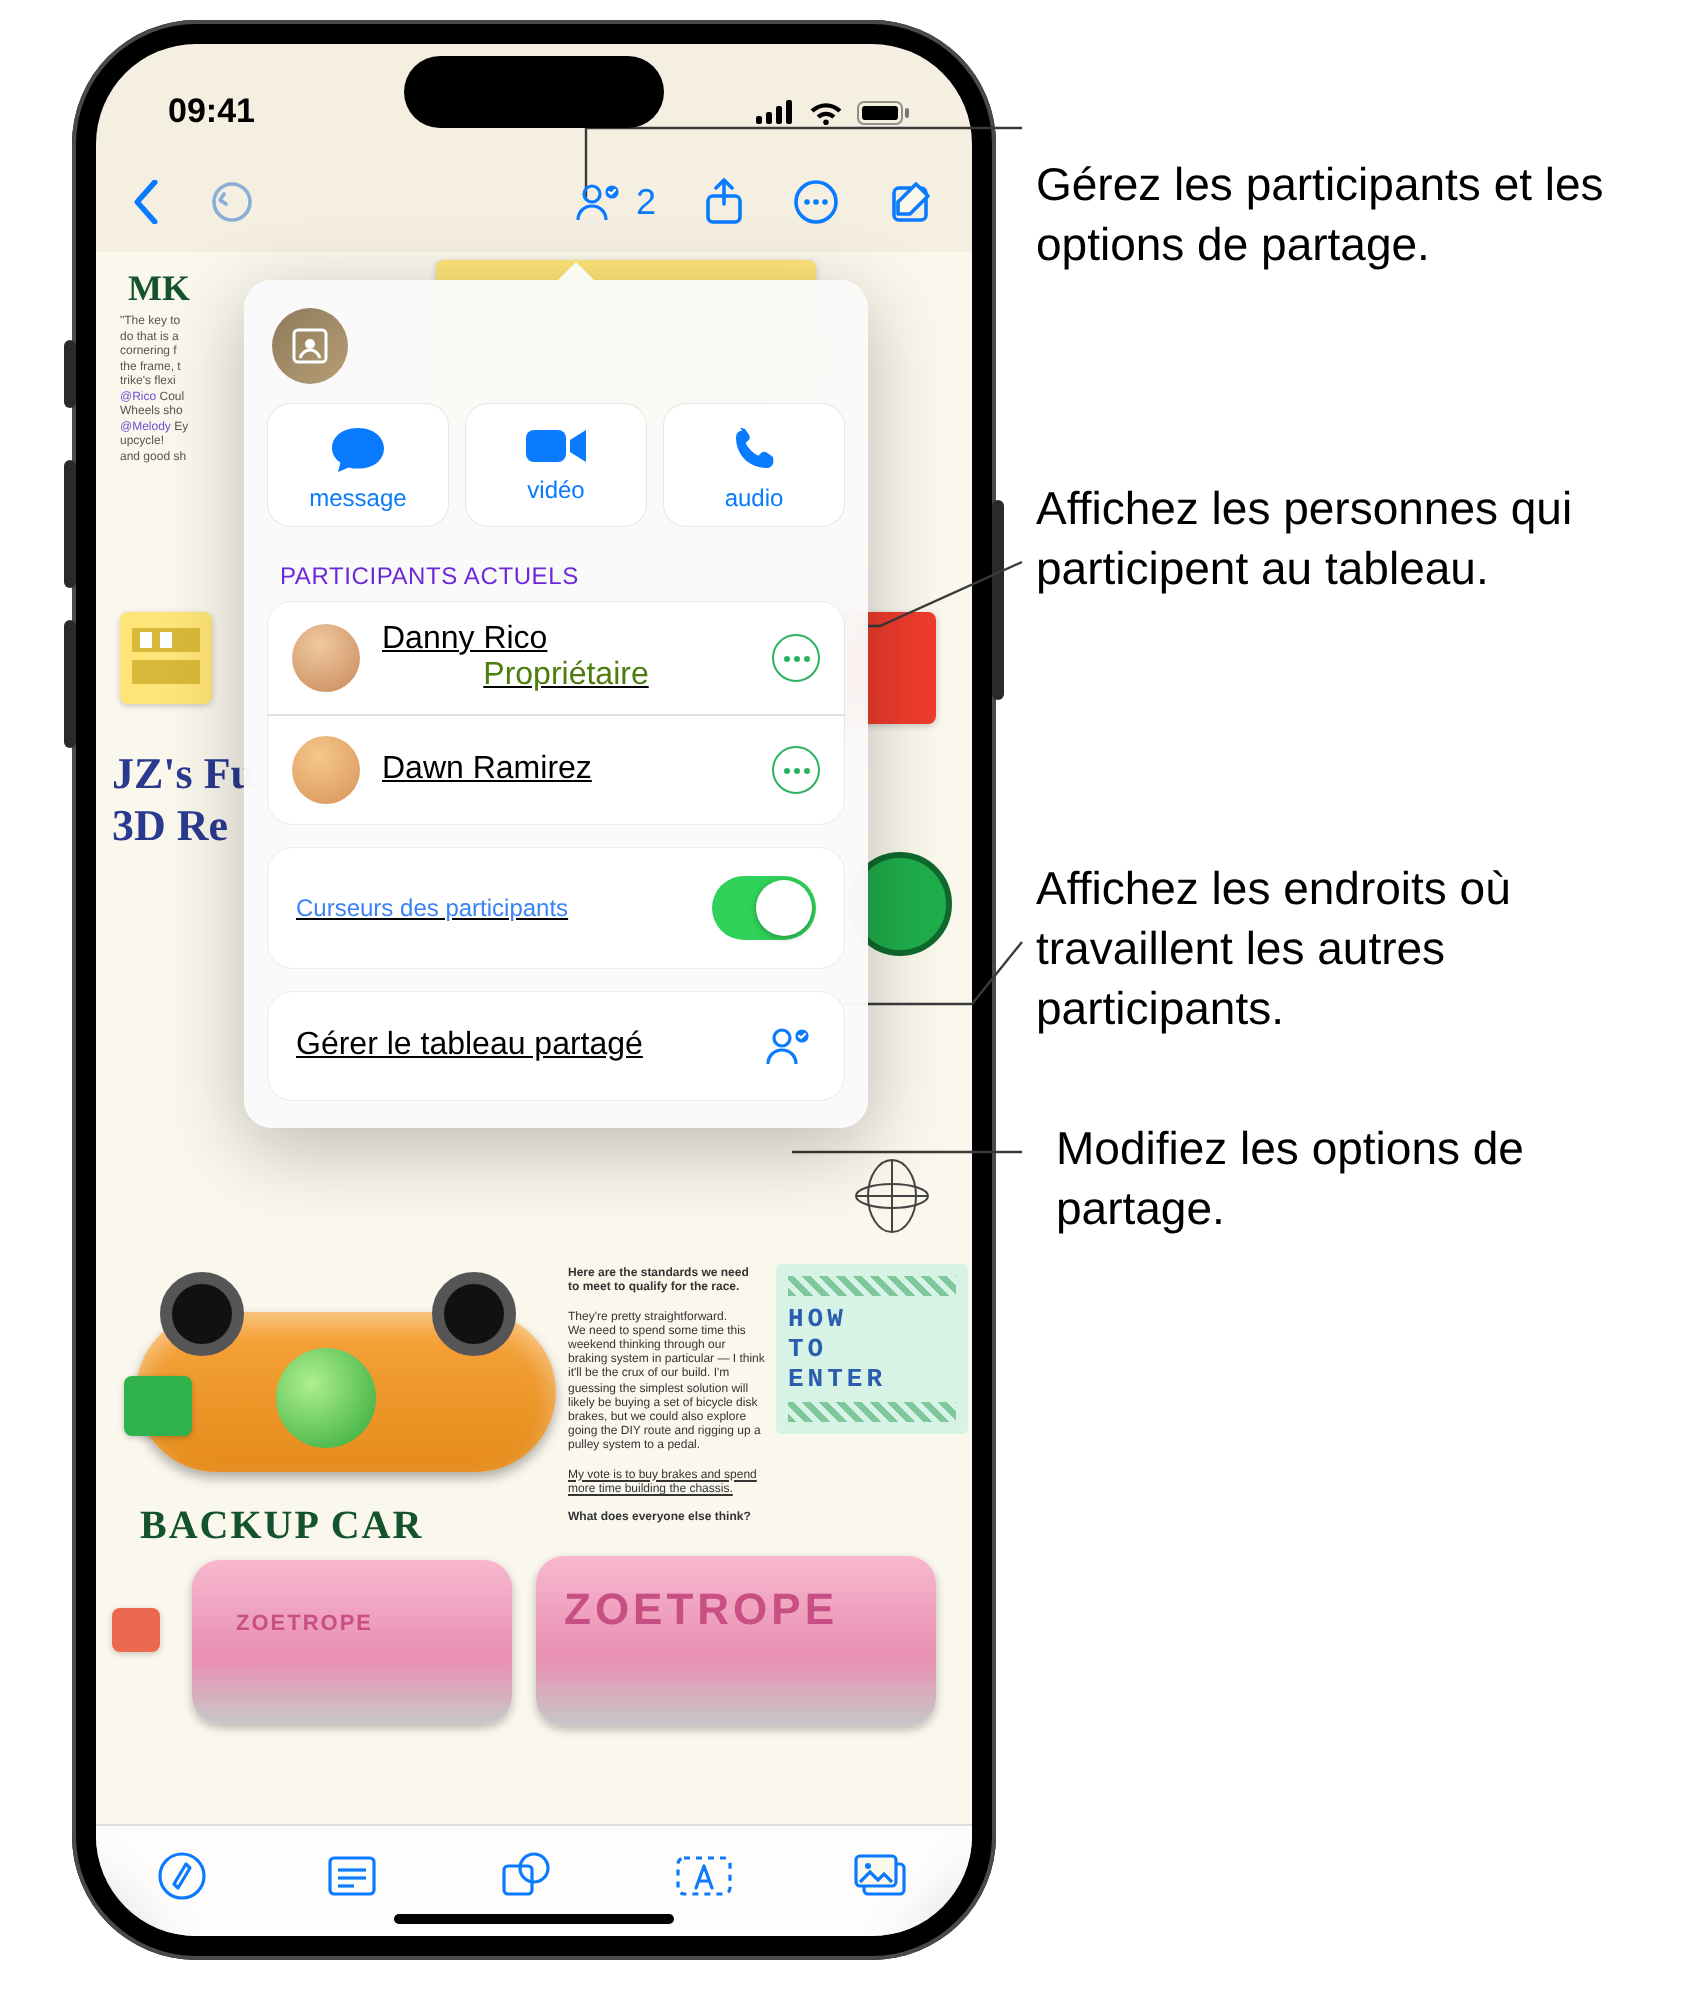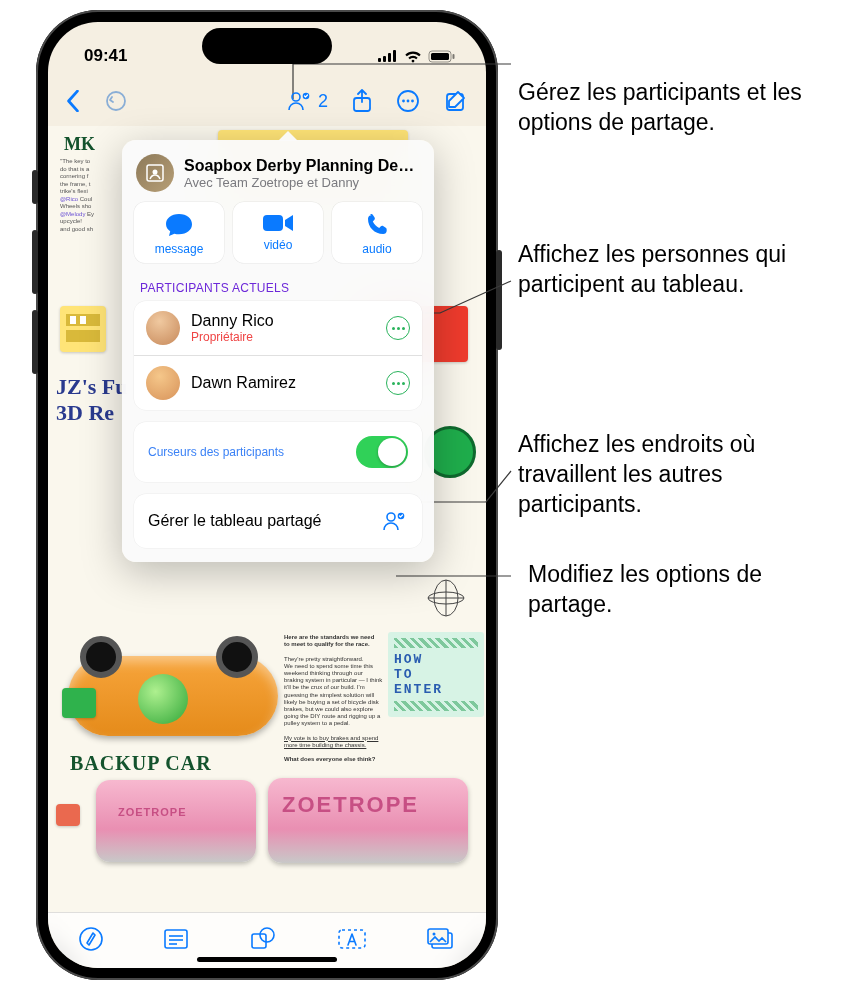--- a/index.html
+++ b/index.html
@@ -109,31 +109,31 @@
     box-shadow: 0 0 0 .5px rgba(0,0,0,.08);
   }
   .comm-btn .lbl { font-size:12px; color:#0a7aff; }
   .comm-btn svg { color:#0a7aff; }
 
   .section-label {
     font-size: 12px; color:#6d28d9; text-transform: uppercase;
     padding: 18px 6px 6px; letter-spacing:.3px;
   }
   .card {
-    background:#fff; border-radius: 12px; box-shadow:0 0 0 .5px rgba(0,0,0,.06);
+    background:#fff; border-radius: 12px; box-shadow:0 0 0 .5px rgba(0,0,0,.06);text-decoration:underline;
   }
   .row {
     display:flex; align-items:center; gap:11px;
     padding: 10px 12px;
   }
   .row + .row { border-top: .5px solid rgba(0,0,0,.12); }
   .row .av { width:34px;height:34px;border-radius:50%; background:#ddd; flex:0 0 34px;}
   .row .txt { flex:1; }
   .row .name { font-size:16px; color:#000; }
-  .row .role { font-size:12px; color:#ef4444; }
+  .row .role { font-size:16px; color:#4d7c0f;text-align:center; }
   .more-circ {
     width:24px;height:24px;border-radius:50%;border:1.5px solid #2ab35c;
     display:flex;align-items:center;justify-content:center;color:#2ab35c;
   }
   .more-circ span{display:flex;gap:2px}
   .more-circ i{width:3px;height:3px;border-radius:50%;background:#2ab35c;display:block}
 
   .cursor-row { display:flex; align-items:center; justify-content:space-between; padding:14px 14px;}
   .cursor-row .lbl { font-size:12px; color:#3b82f6; max-width: 180px; line-height:1.25; }
   .switch {
@@ -324,24 +324,20 @@
 
       <div class="popover">
         <div class="pop-header">
           <div class="avatar">
             <svg width="22" height="22" viewBox="0 0 22 22">
                 <rect x="3" y="3" width="16" height="16" rx="2" fill="none" stroke="#fff" stroke-width="1.5"></rect>
                 <circle cx="11" cy="10" r="2.5" fill="#fff"></circle>
                 <path d="M6 17c1-2.5 3-4 5-4s4 1.5 5 4" stroke="#fff" stroke-width="1.5" fill="none"></path>
               </svg>
           </div>
-          <div style="min-width:0;flex:1">
-            <div class="pop-title">Soapbox Derby Planning De…</div>
-            <div class="pop-sub">Avec Team Zoetrope et Danny</div>
-          </div>
         </div>
 
         <div class="comm-row">
           <div class="comm-btn">
             <svg width="30" height="26" viewBox="0 0 30 26">
                 <path d="M15 2C7 2 2 6.5 2 12c0 3 1.6 5.6 4.2 7.3L5 24l5.4-2.3c1.4.4 3 .6 4.6.6 8 0 13-4.5 13-10S23 2 15 2z" fill="#0a7aff"></path>
               </svg>
             <span class="lbl">message</span>
           </div>
           <div class="comm-btn">

